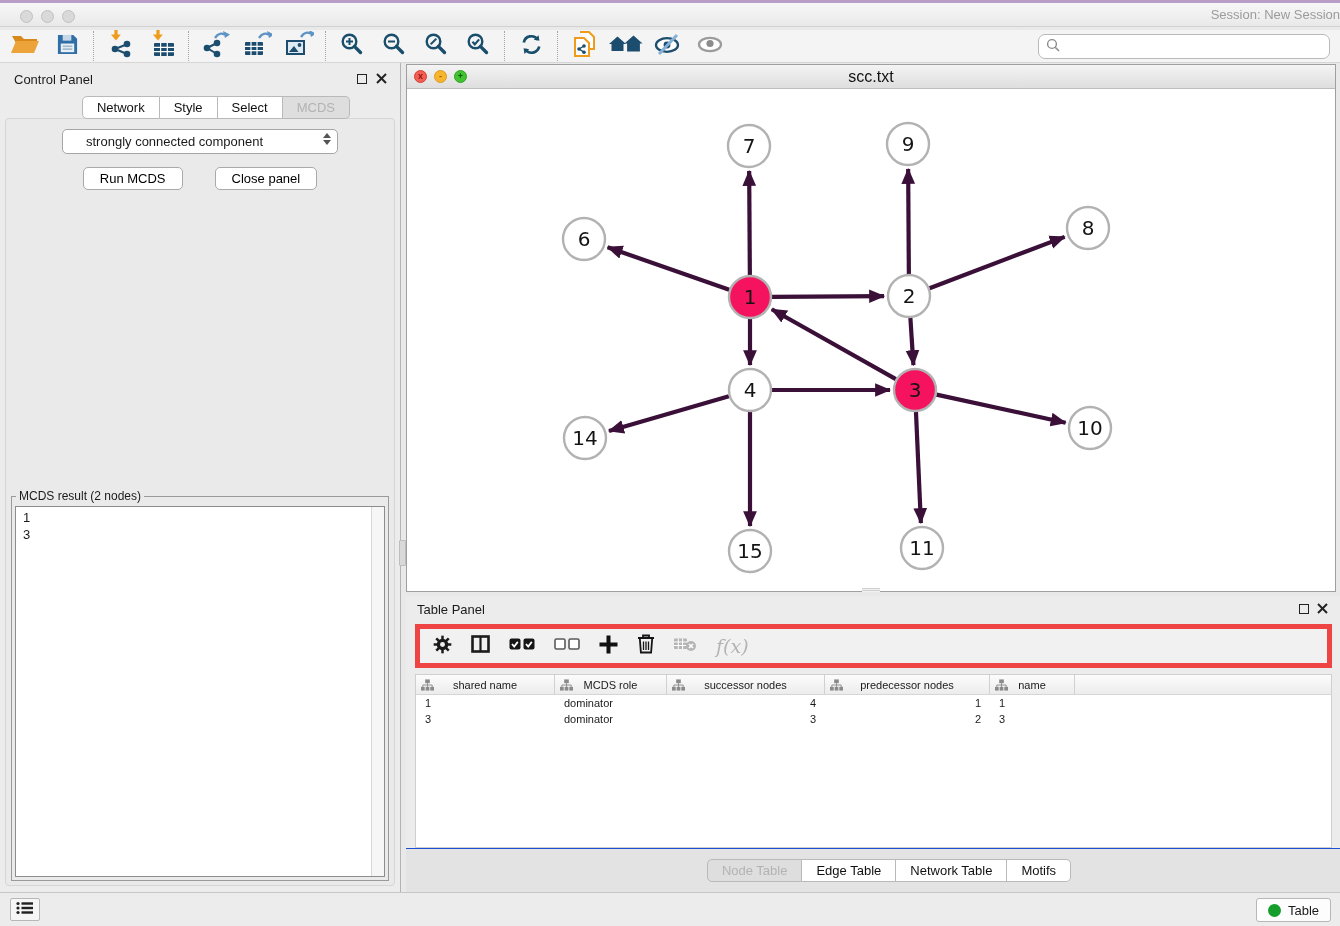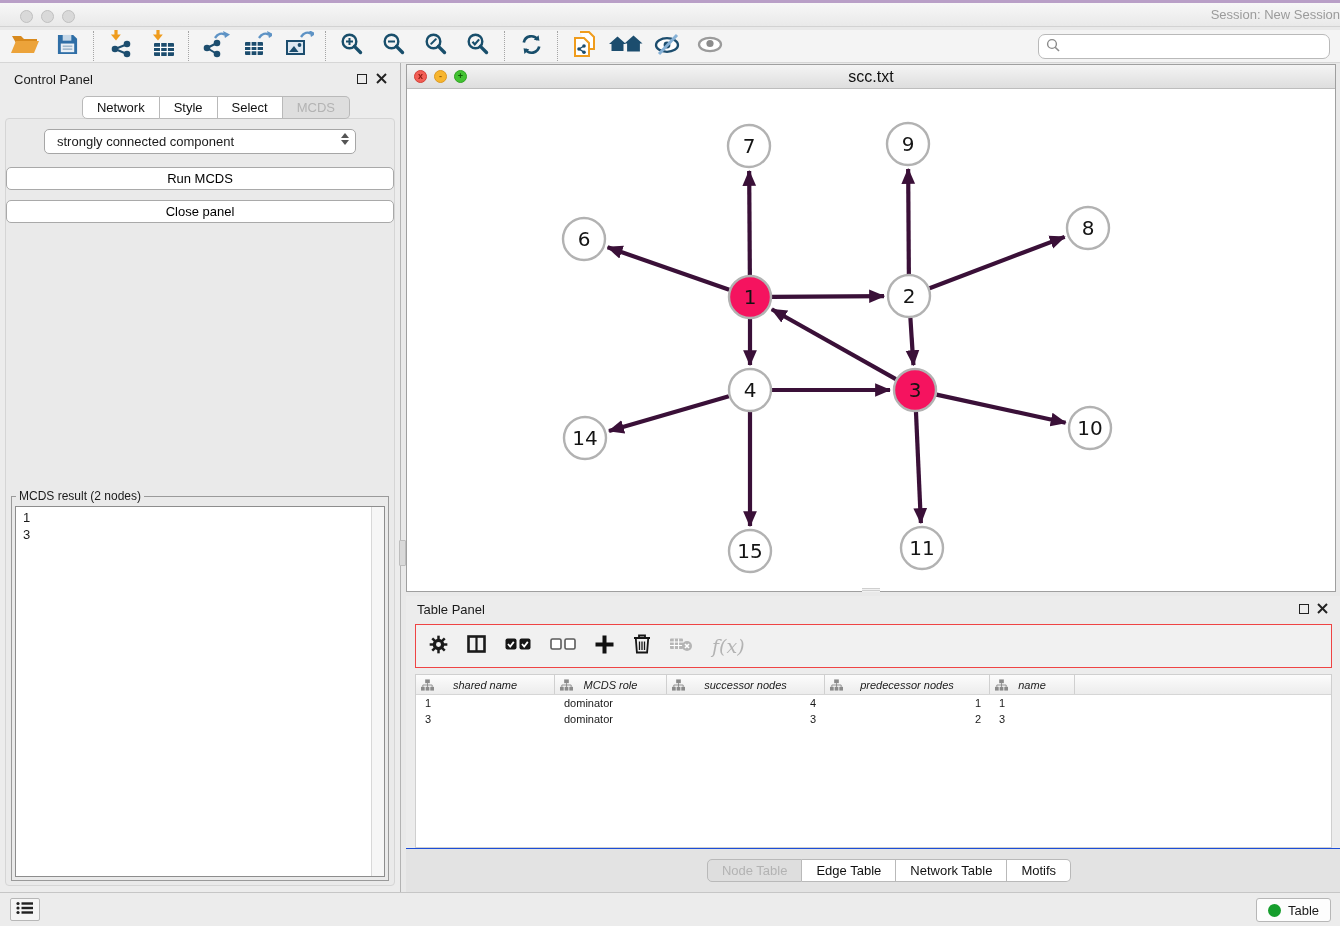--- a/index.html
+++ b/index.html
@@ -26,25 +26,25 @@
   .panel-ctl { position:absolute; top:9px; width:13px; height:13px; display:flex; align-items:center; justify-content:center; }
   .cp-float { right:32px; } .cp-close { right:12px; }
   .seg { display:flex;margin-left:32px; }
   .seg .tab { background:#fff; border:1px solid #b9b9b9; border-left:none; padding:3px 14px; font-size:13px; color:#111; white-space:nowrap; }
   .seg .tab:first-child { border-left:1px solid #b9b9b9; border-radius:5px 0 0 5px; }
   .seg .tab:last-child { border-radius:0 5px 5px 0; }
   .seg .tab.active { background:#dedede; color:#b3b3b3; }
   .cp-tabs { position:absolute; top:33px; left:0; right:0; display:flex; justify-content:center; z-index:2; }
   .cp-body { position:absolute; left:5px; right:5px; top:55px; bottom:6px; background:#eaeaea; border:1px solid #d5d5d5; border-radius:4px; }
   .opt-label { text-align:center; margin-top:20px; font-size:13px; }
-  .select-box { margin:10px auto 0; width:312px; height:25px; background:#fff; border:1px solid #a6a6a6; border-radius:5px; display:flex; align-items:center; padding-left:12px; font-size:13px; position:relative; }
+  .select-box { margin:10px auto 0; width:276px; height:25px; background:#fff; border:1px solid #a6a6a6; border-radius:5px; display:flex; align-items:center; padding-left:23px; font-size:13px; position:relative; }
   .stepper { position:absolute; right:6px; top:3px; display:flex; flex-direction:column; gap:2px; }
   .stepper span { width:0; height:0; border-left:4px solid transparent; border-right:4px solid transparent; }
   .up { border-bottom:5px solid #555; } .down { border-top:5px solid #555; }
-  .btn-row { display:flex; justify-content:center; gap:10px; margin-top:13px;flex-direction:column; }
+  .btn-row { display:flex; justify-content:center; gap:32px; margin-top:13px; }
   .push-btn { background:#fff; border:1px solid #a9a9a9; border-radius:5px; padding:3px 16px; font-size:13px; font-family:"Liberation Sans",sans-serif; }
   .mcds-group { position:absolute; left:5px; right:5px; top:370px; bottom:4px; border:1px solid #9a9a9a; background:transparent; }
   .mcds-group legend { font-size:12px; margin-left:4px; padding:0 3px; }
   .mcds-white { position:absolute; left:3px; right:3px; top:3px; bottom:3px; background:#fff; border:1px solid #8d8d8d; font-size:13px; line-height:17px; padding:2px 0 0 7px; }
   .mcds-scroll { position:absolute; right:0; top:0; bottom:0; width:13px; background:#f6f6f6; border-left:1px solid #d8d8d8; }
 
   
   .v-divider-grip { position:absolute; left:399px; top:540px; width:7px; height:26px; background:#d9d9d9; border:1px solid #bdbdbd; border-radius:1px; }
 
   
@@ -56,25 +56,25 @@
   .nl-close { background:#f25e55; border:1px solid #d33f36; color:#8e1710; }
   .nl-min { background:#f7b52e; border:1px solid #dd9a20; color:#96610a; }
   .nl-max { background:#42c232; border:1px solid #2fa321; color:#0f5d07; }
   .net-canvas { position:absolute; left:0; top:24px; right:0; bottom:0; background:#fff; }
   .net-grip { position:absolute; left:50%; bottom:-1px; width:18px; height:4px; margin-left:-9px; background:repeating-linear-gradient(#cfcfcf 0 1px, #f1f1f1 1px 2px); }
 
   
   .table-panel { position:absolute; left:406px; top:596px; right:0; height:296px; background:#ececec; }
   .tp-title { position:absolute; left:11px; top:6px; font-size:13px; }
   .tp-float { right:30px; top:6px; } .tp-close { right:11px; top:6px; }
-  .tp-toolbar { position:absolute; left:9px; right:8px; top:28px; height:44px; background:#f1f1f1; border:1px solid #ef4444; display:flex; align-items:center; gap:19px; padding:0 13px; }
+  .tp-toolbar { position:absolute; left:9px; right:8px; top:28px; height:44px; background:#f1f1f1; border:5px solid #ef4444; display:flex; align-items:center; gap:19px; padding:0 13px; }
   .tp-tool { display:flex; align-items:center; justify-content:center; }
   .fx { font-family:"DejaVu Serif",serif; font-style:italic; font-size:19px; color:#b3b3b3; }
   .tp-table { position:absolute; left:9px; right:8px; top:78px; height:174px; background:#fff; border:1px solid #cfcfcf; overflow:hidden; }
-  .tp-header { display:flex; height:20px; background:linear-gradient(#fcfcfc,#ececec); border-bottom:1px solid #d6d6d6;font-style:italic; }
+  .tp-header { display:flex; height:20px; background:linear-gradient(#fcfcfc,#ececec); border-bottom:1px solid #d6d6d6; }
   .tp-hcell { position:relative; display:flex; align-items:center; justify-content:center; border-right:1px solid #d0d0d0; font-size:11px; color:#1a1a1a; flex:0 0 auto; }
   .tp-hcell .hier { position:absolute; left:5px; top:4px; }
   .tp-row { display:flex; height:16px; align-items:center; font-size:11px; }
   .tp-cell { flex:0 0 auto; padding:0 9px; white-space:nowrap; }
   .tp-tabstrip { position:absolute; left:0; right:0; bottom:0; height:44px; background:#e3e3e3; border-top:1px solid #1d4ed8; display:flex; align-items:center; justify-content:center; }
 
   
   .statusbar { position:absolute; left:0; right:0; bottom:0; height:34px; background:#ececec; border-top:1px solid #c6c6c6; }
   .list-btn { position:absolute; left:10px; top:5px; width:30px; height:23px; background:#f6f6f6; border:1px solid #b7b7b7; border-radius:2px; display:flex; align-items:center; justify-content:center; }
   .mem-btn { position:absolute; right:9px; top:5px; height:24px; background:#fdfdfd; border:1px solid #b7b7b7; border-radius:3px; display:flex; align-items:center; gap:7px; padding:0 11px; font-size:13px; }

